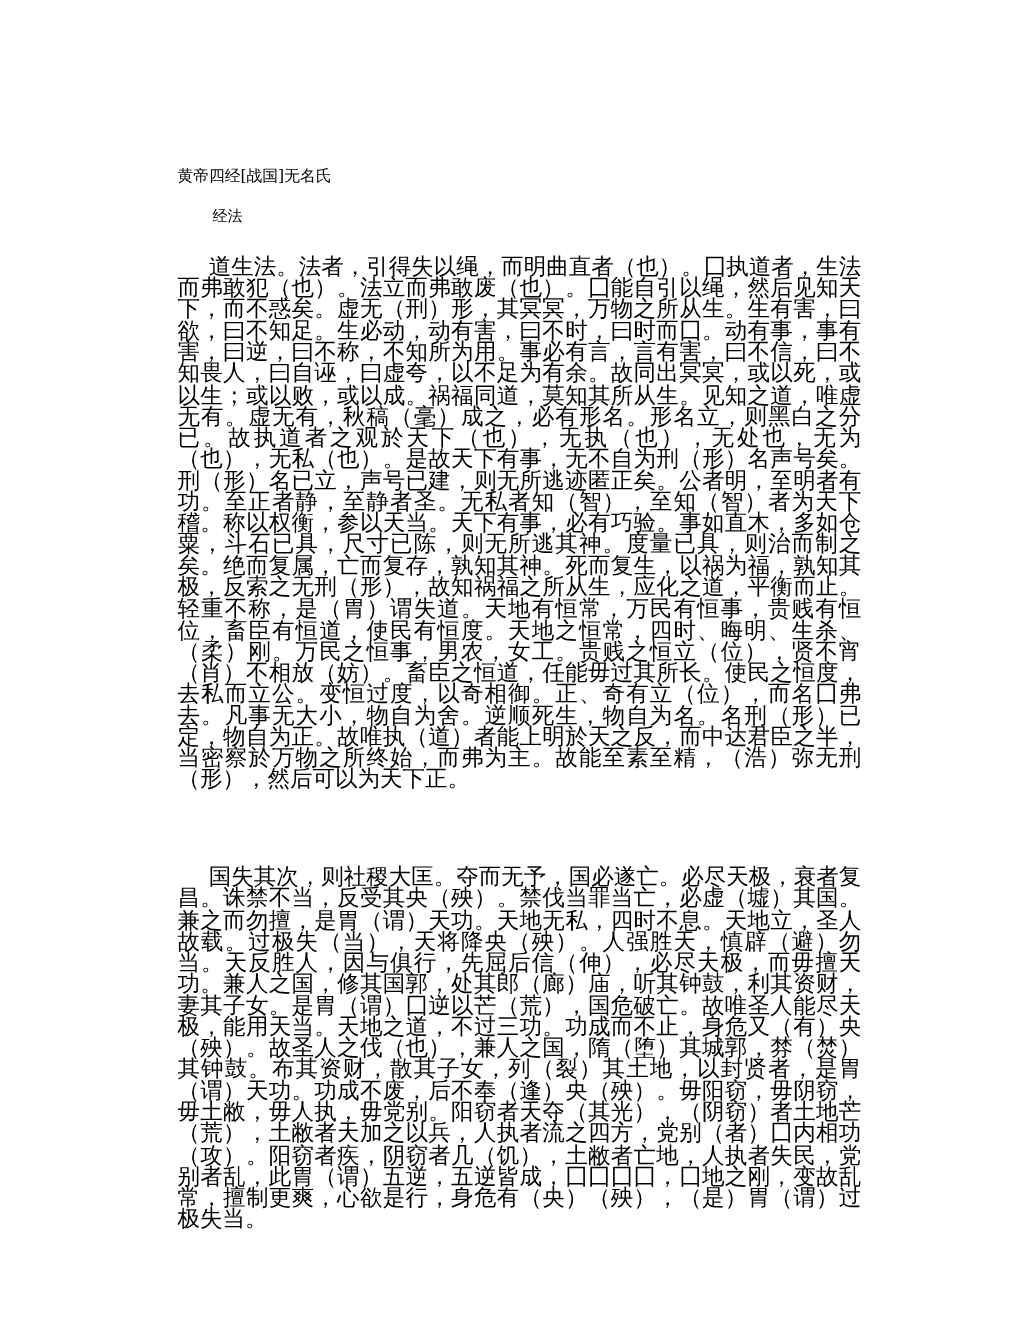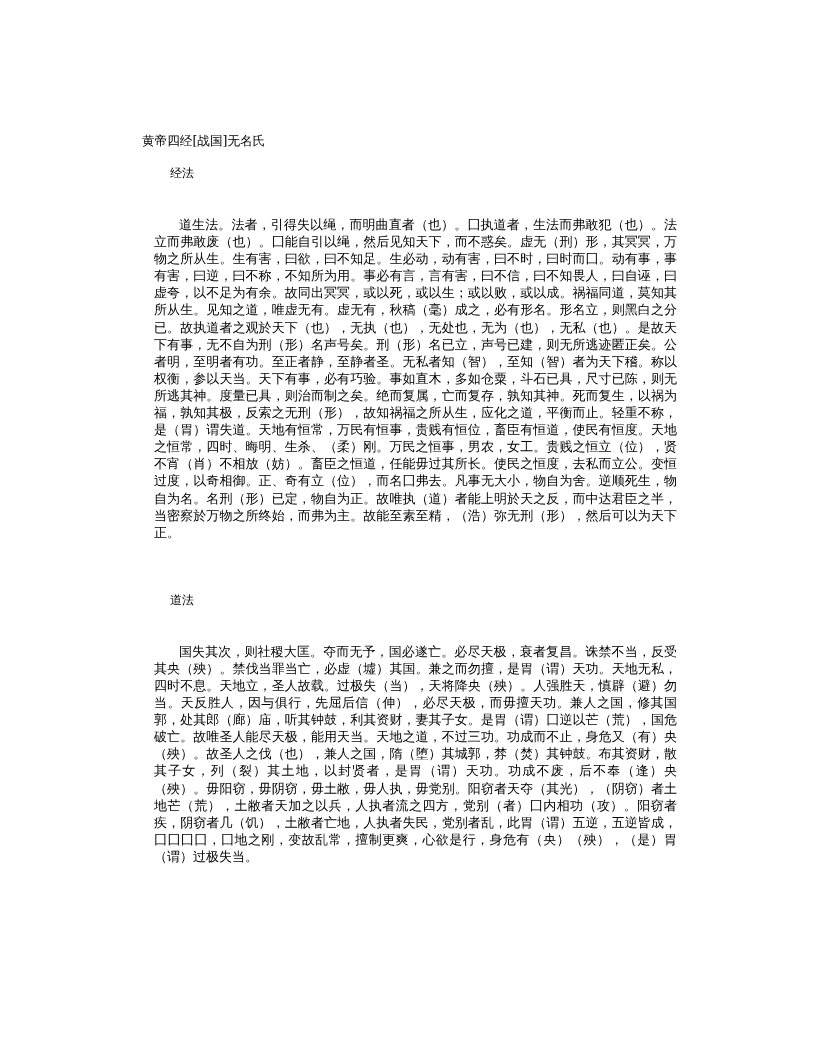--- a/index.html
+++ b/index.html
@@ -41,50 +41,48 @@
   .spacer-md { height: 23px; }
   .spacer-lg { height: 38px; }
   .section-heading {
     font-size: 12px;
     line-height: 17px;
     margin: 0;
     padding-left: 28px;
     font-weight: normal;
   }
   .body-para {
-    font-size: 13px;
+    font-size: 18px;
     line-height: 17.1px;
-    margin: 12px;
+    margin: 0;
     text-align: justify;
     text-justify: inter-character;
     text-indent: 25px;
     word-break: break-all;
     font-weight: normal;
-    font-family: Liberation Mono, monospace;
   }
 </style>
 </head>
 <body>
 
 <div class="page">
   <div class="content">
 
     <div class="doc-title">黄帝四经[战国]无名氏</div>
 
     <div class="spacer-sm"></div>
 
     <div class="section-heading">经法</div>
 
     <div class="spacer-md"></div>
 
     <div class="body-para">道生法。法者，引得失以绳，而明曲直者（也）。囗执道者，生法而弗敢犯（也）。法立而弗敢废（也）。囗能自引以绳，然后见知天下，而不惑矣。虚无（刑）形，其冥冥，万物之所从生。生有害，曰欲，曰不知足。生必动，动有害，曰不时，曰时而囗。动有事，事有害，曰逆，曰不称，不知所为用。事必有言，言有害，曰不信，曰不知畏人，曰自诬，曰虚夸，以不足为有余。故同出冥冥，或以死，或以生；或以败，或以成。祸福同道，莫知其所从生。见知之道，唯虚无有。虚无有，秋稿（毫）成之，必有形名。形名立，则黑白之分已。故执道者之观於天下（也），无执（也），无处也，无为（也），无私（也）。是故天下有事，无不自为刑（形）名声号矣。刑（形）名已立，声号已建，则无所逃迹匿正矣。公者明，至明者有功。至正者静，至静者圣。无私者知（智），至知（智）者为天下稽。称以权衡，参以天当。天下有事，必有巧验。事如直木，多如仓粟，斗石已具，尺寸已陈，则无所逃其神。度量已具，则治而制之矣。绝而复属，亡而复存，孰知其神。死而复生，以祸为福，孰知其极，反索之无刑（形），故知祸福之所从生，应化之道，平衡而止。轻重不称，是（胃）谓失道。天地有恒常，万民有恒事，贵贱有恒位，畜臣有恒道，使民有恒度。天地之恒常，四时、晦明、生杀、（柔）刚。万民之恒事，男农，女工。贵贱之恒立（位），贤不宵（肖）不相放（妨）。畜臣之恒道，任能毋过其所长。使民之恒度，去私而立公。变恒过度，以奇相御。正、奇有立（位），而名囗弗去。凡事无大小，物自为舍。逆顺死生，物自为名。名刑（形）已定，物自为正。故唯执（道）者能上明於天之反，而中达君臣之半，当密察於万物之所终始，而弗为主。故能至素至精，（浩）弥无刑（形），然后可以为天下正。</div>
 
     <div class="spacer-lg"></div>
 
-    <div class="section-heading">道法</div>
 
     <div class="spacer-md"></div>
 
     <div class="body-para">国失其次，则社稷大匡。夺而无予，国必遂亡。必尽天极，衰者复昌。诛禁不当，反受其央（殃）。禁伐当罪当亡，必虚（墟）其国。兼之而勿擅，是胃（谓）天功。天地无私，四时不息。天地立，圣人故载。过极失（当），天将降央（殃）。人强胜天，慎辟（避）勿当。天反胜人，因与俱行，先屈后信（伸），必尽天极，而毋擅天功。兼人之国，修其国郭，处其郎（廊）庙，听其钟鼓，利其资财，妻其子女。是胃（谓）囗逆以芒（荒），国危破亡。故唯圣人能尽天极，能用天当。天地之道，不过三功。功成而不止，身危又（有）央（殃）。故圣人之伐（也），兼人之国，隋（堕）其城郭，棼（焚）其钟鼓。布其资财，散其子女，列（裂）其土地，以封贤者，是胃（谓）天功。功成不废，后不奉（逢）央（殃）。毋阳窃，毋阴窃，毋土敝，毋人执，毋党别。阳窃者天夺（其光），（阴窃）者土地芒（荒），土敝者天加之以兵，人执者流之四方，党别（者）囗内相功（攻）。阳窃者疾，阴窃者几（饥），土敝者亡地，人执者失民，党别者乱，此胃（谓）五逆，五逆皆成，囗囗囗囗，囗地之刚，变故乱常，擅制更爽，心欲是行，身危有（央）（殃），（是）胃（谓）过极失当。</div>
 
     <div class="spacer-lg"></div>
 
 
     <div class="spacer-md"></div>
 

